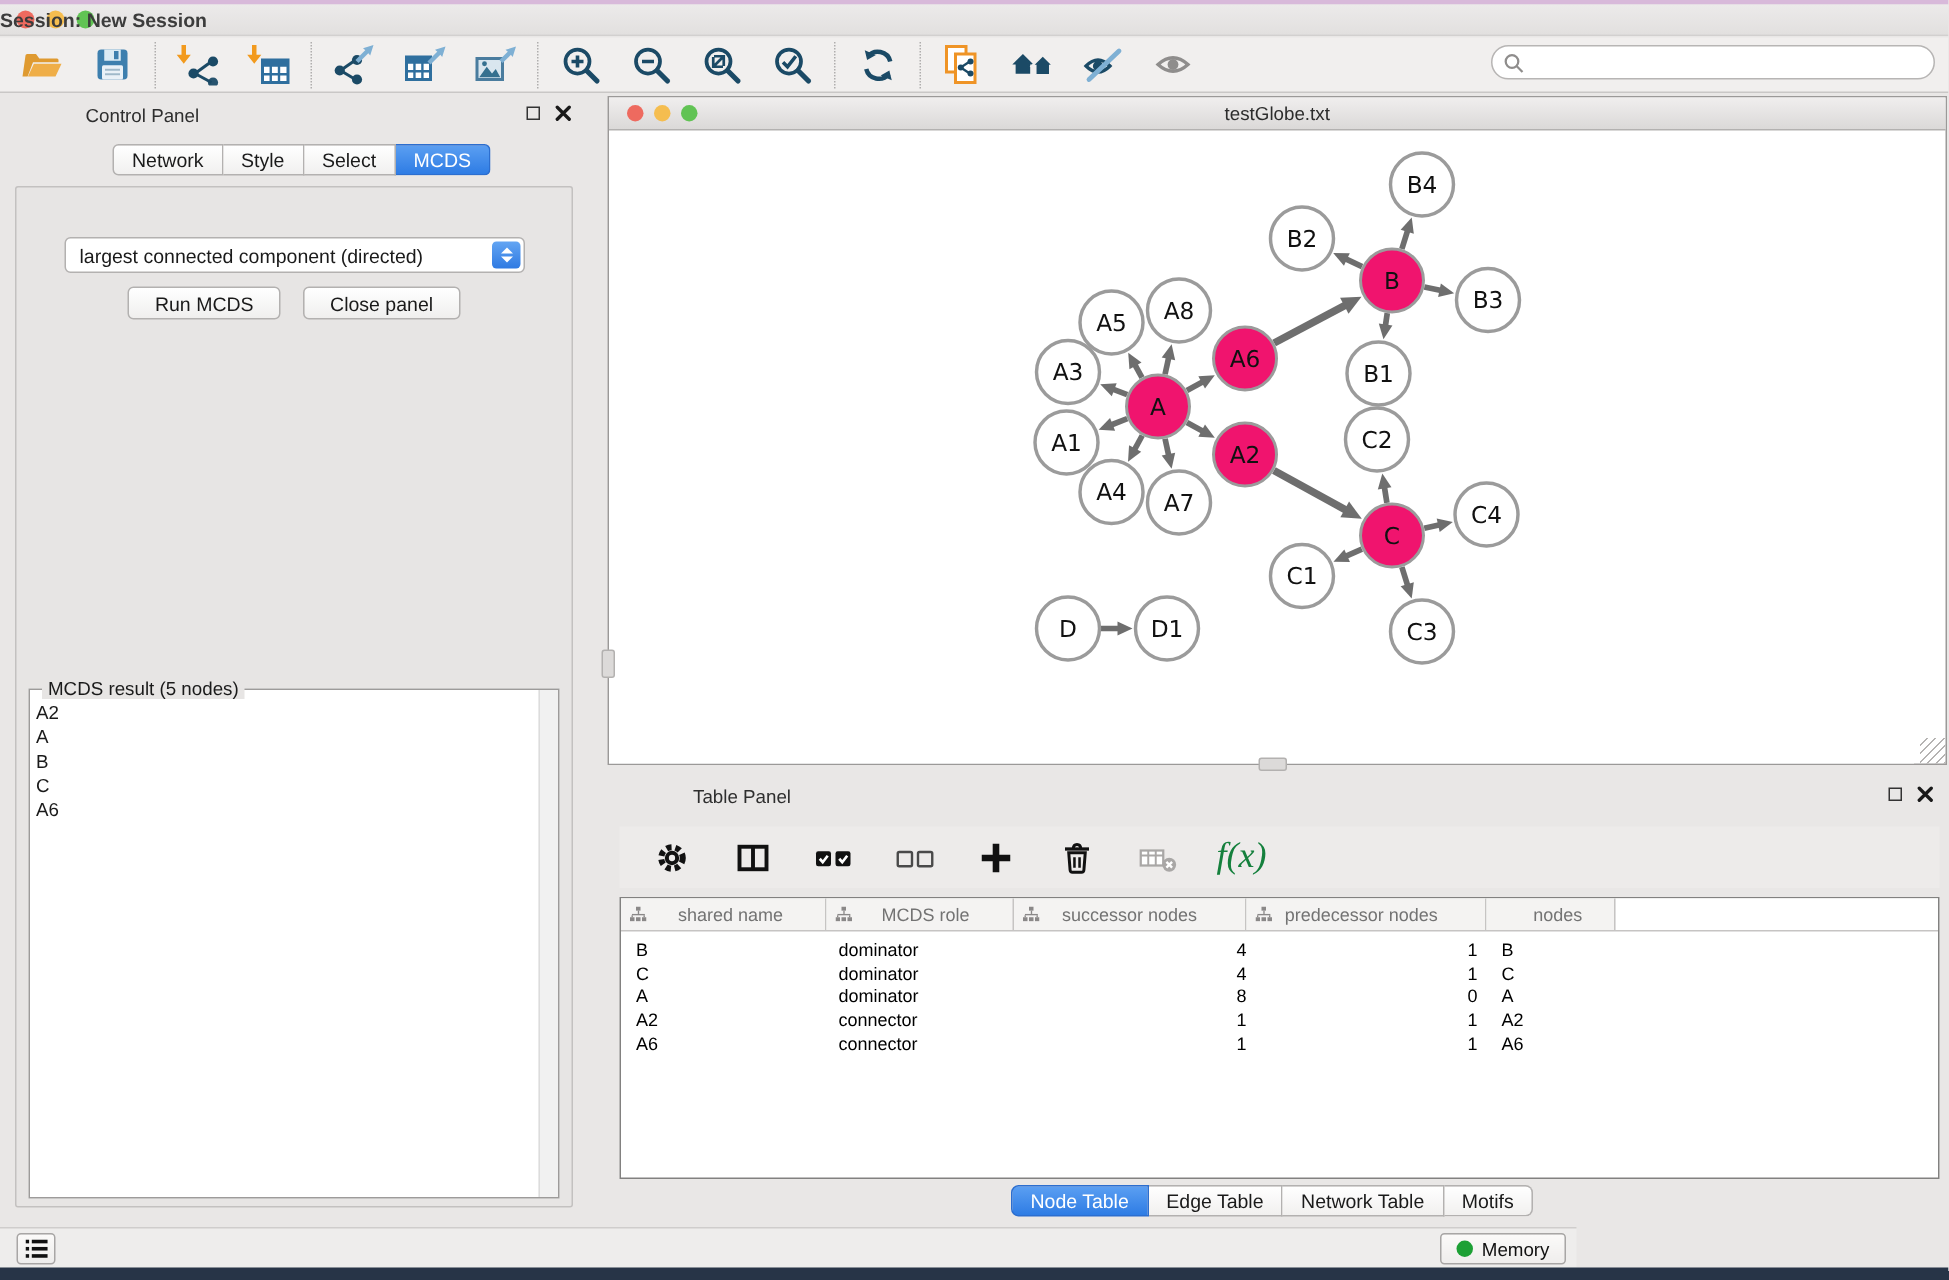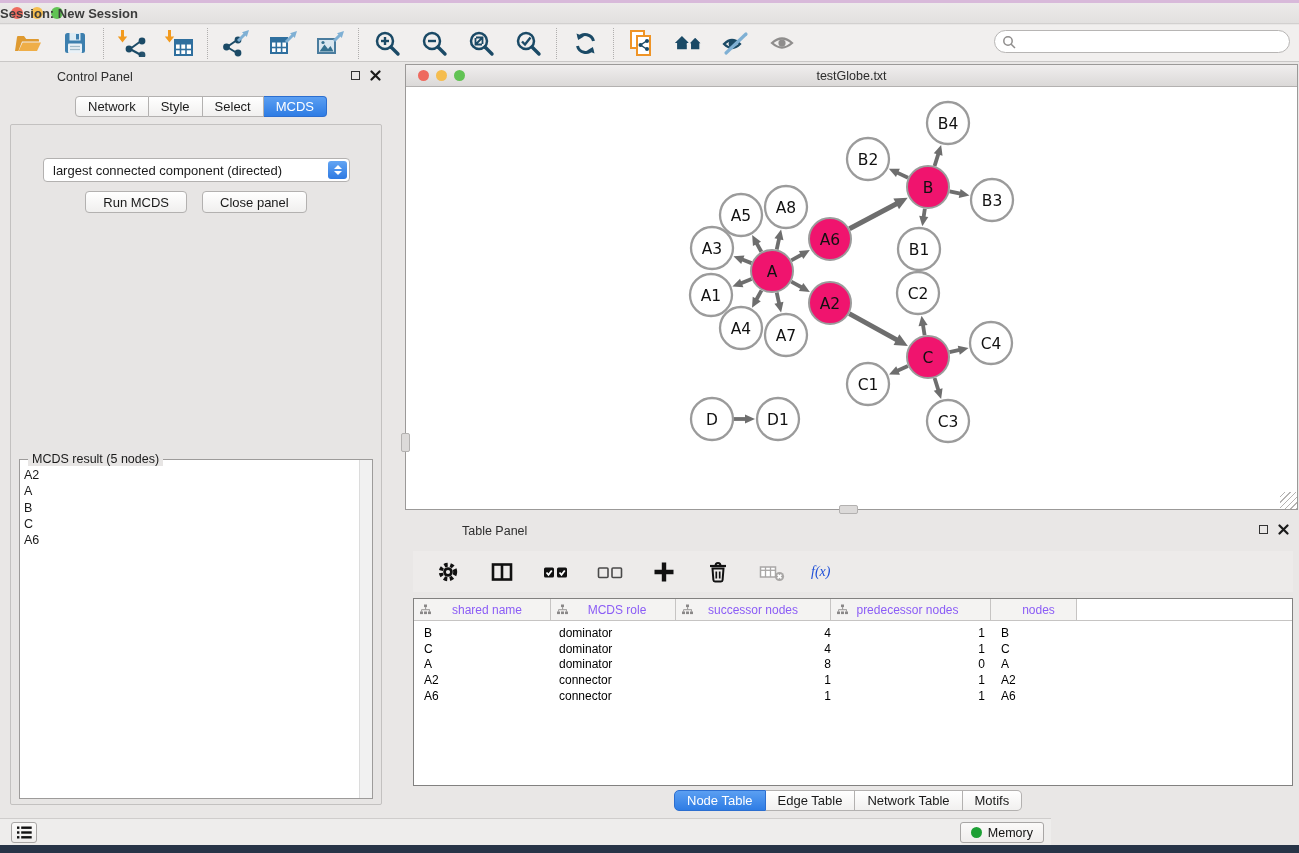--- a/index.html
+++ b/index.html
@@ -66,25 +66,25 @@
   .net-canvas { position:absolute; left:0; top:23px; width:870px; height:421px; background:#fff; overflow:hidden; }
   .net-grip-left { position:absolute; left:-5px; top:368px; width:9px; height:19px; background:#dcdad9; border:1px solid #b3b1b0; border-radius:2px; }
   .net-grip-bottom { position:absolute; left:433px; bottom:-5px; width:19px; height:9px; background:#dcdad9; border:1px solid #b3b1b0; border-radius:2px; }
   .net-resize { position:absolute; right:0; bottom:0; width:17px; height:17px;
     background:repeating-linear-gradient(135deg, transparent 0 3px, #b5b3b2 3px 4px); }
 
   
   .tp-header { position:absolute; left:405px; top:520px; width:894px; height:24px; }
   .tp-toolbar { position:absolute; left:413px; top:551px; width:880px; height:41px; background:#edebea;
     display:flex; align-items:center; gap:24px; padding-left:20px; }
-  .fx { font-family:"Liberation Serif", serif; font-style:italic; font-size:14px; color:#1d4ed8; }
+  .fx { font-family:"Liberation Serif", serif; font-style:italic; font-size:24px; color:#15803d; }
   .dtable { position:absolute; left:413px; top:598px; width:880px; height:188px; background:#fff; border:1px solid #828180; }
   .thead { display:flex; height:22px; background:#fff; border-bottom:1px solid #c6c4c3; }
   .th { position:relative; display:flex; align-items:center; justify-content:center; font-size:12px;
-    background:#f4f3f2; border-right:1px solid #c6c4c3; color:#8b5cf6; }
+    background:#f4f3f2; border-right:1px solid #c6c4c3; color:#737373; }
   .th .mini { position:absolute; left:6px; top:5px; }
   .th-fill { flex:1; background:#fff; }
   .tr { display:flex; height:15.8px; align-items:center; }
   .td { font-size:12px; color:#000; white-space:nowrap; overflow:hidden; }
   .c0 { width:137px; padding-left:10px; }
   .c1 { width:125px; padding-left:8px; }
   .c2 { width:155px; text-align:right; }
   .c3 { width:160px; text-align:right; padding-right:6px; }
   .c4 { width:86px; padding-left:10px; }
   .tbody { padding-top:4px; }

